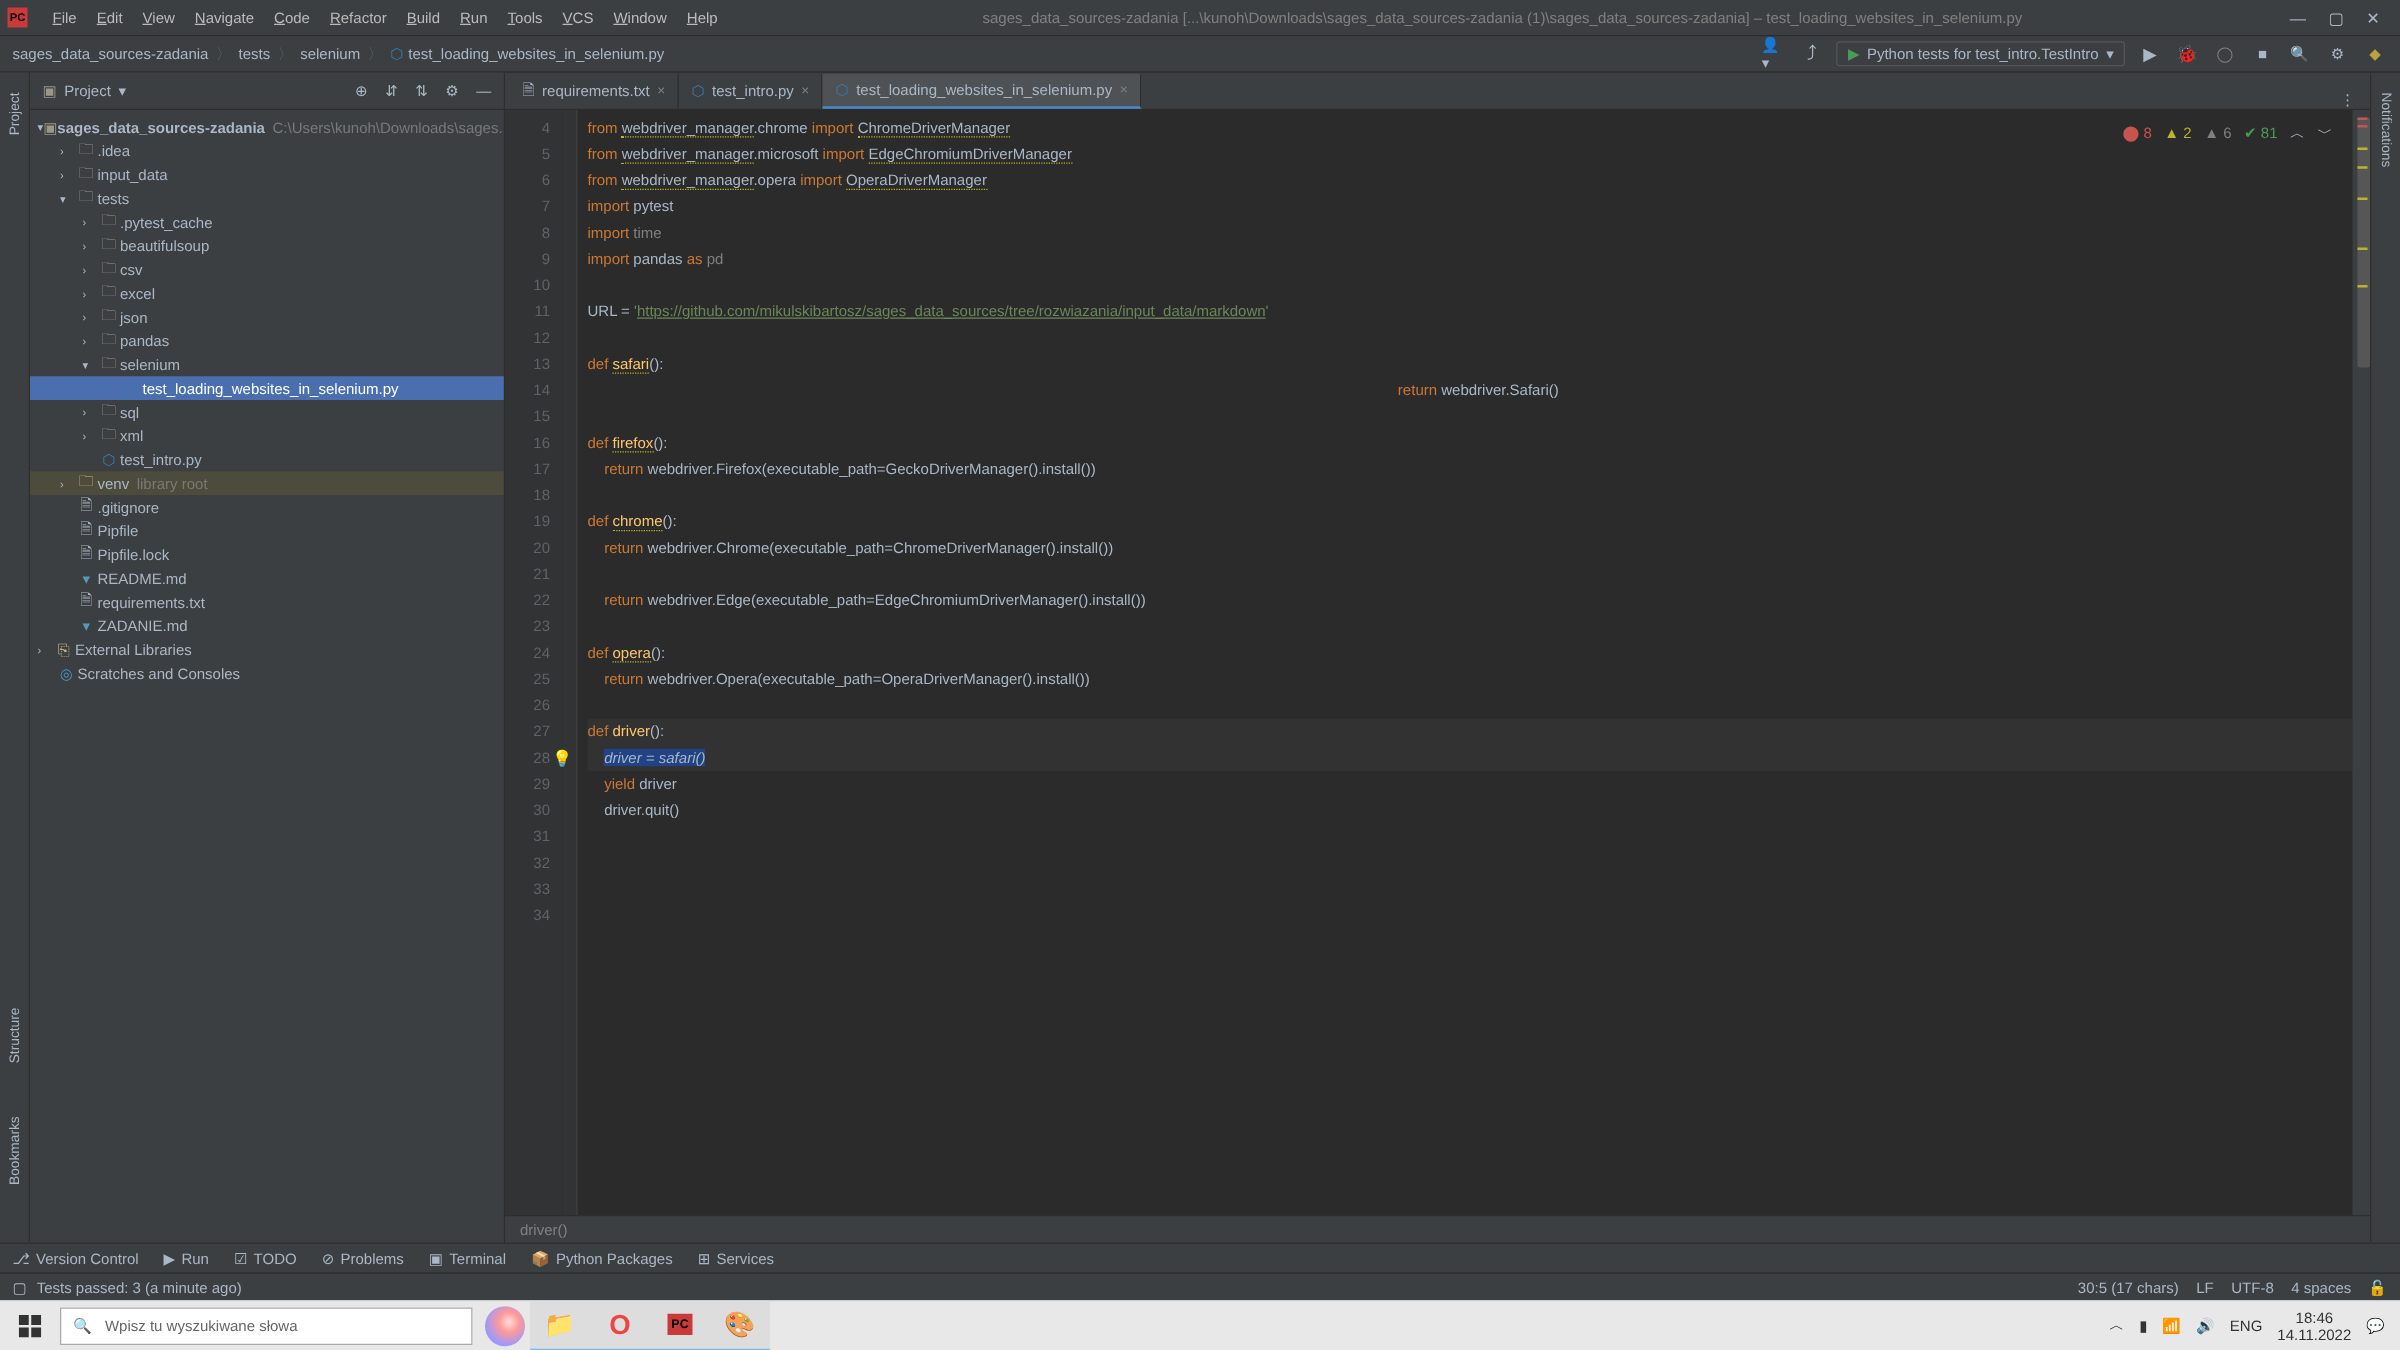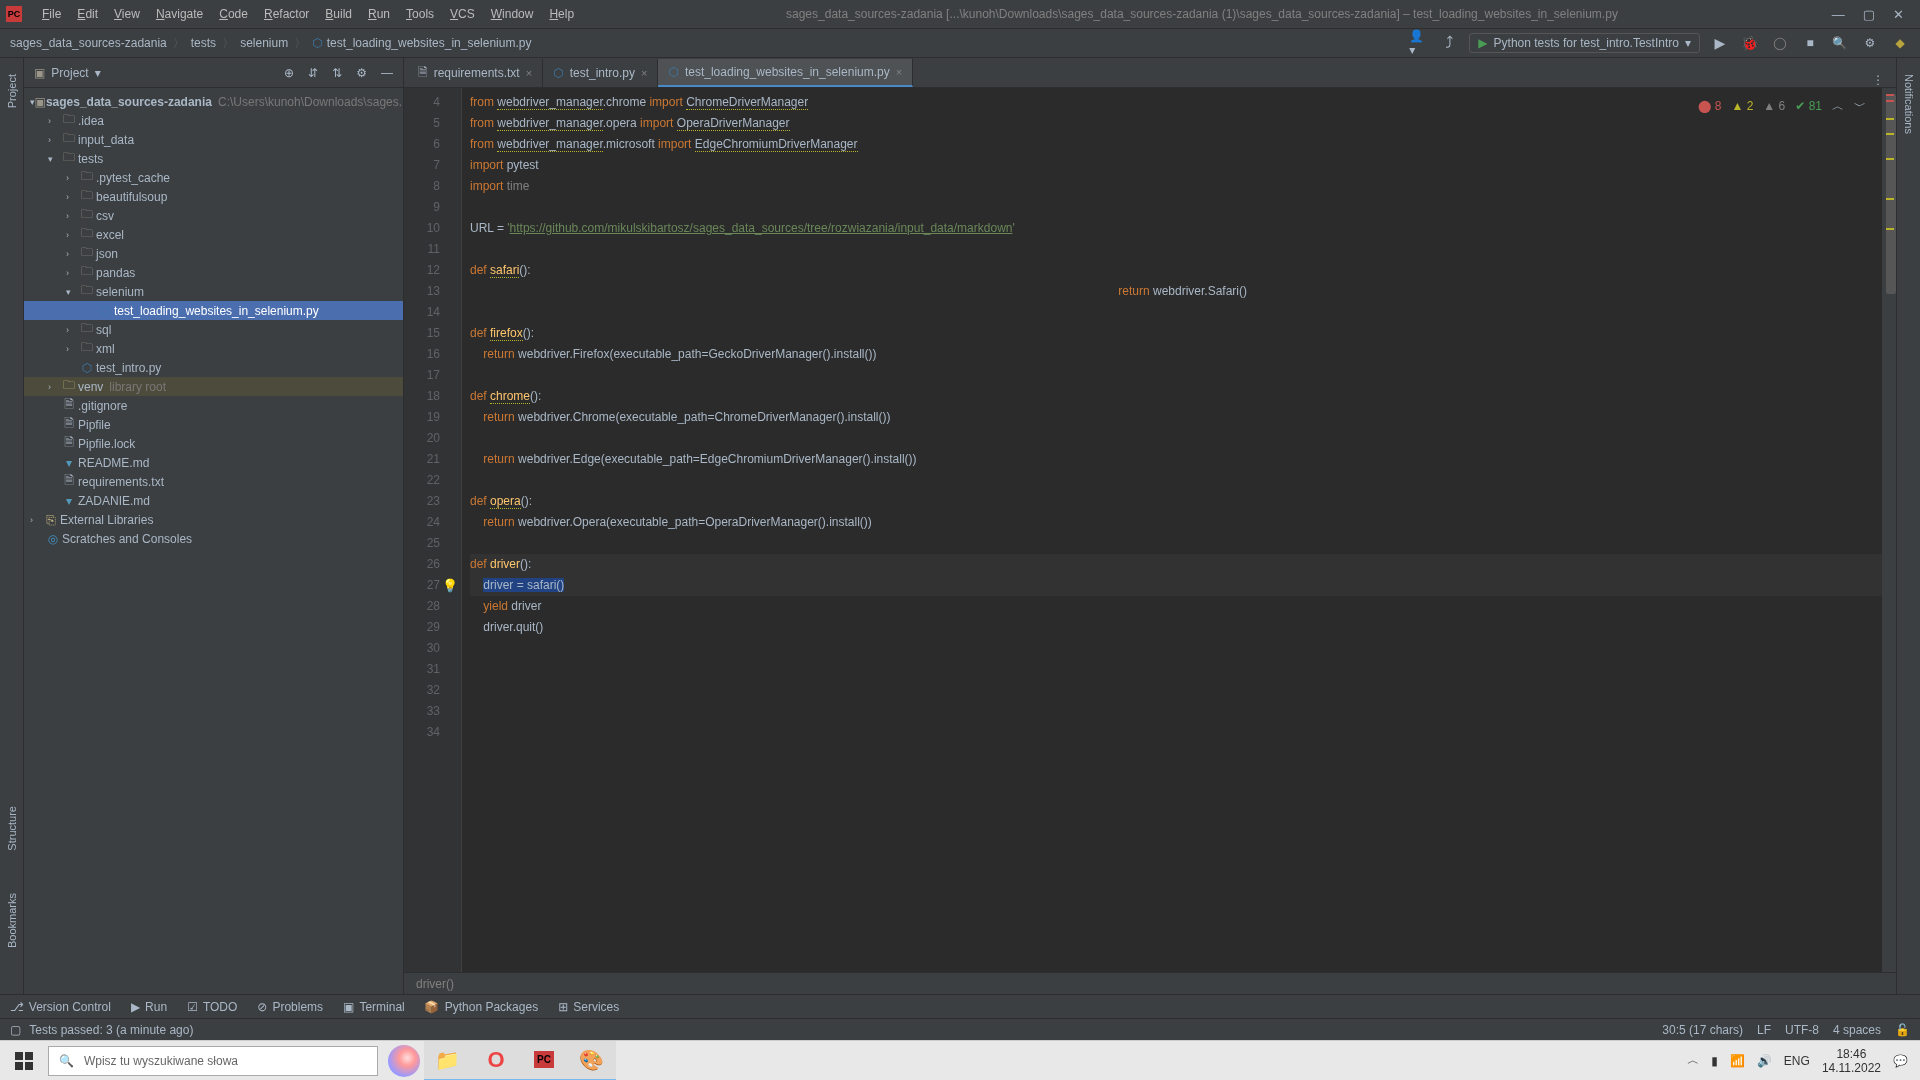--- a/index.html
+++ b/index.html
@@ -71,21 +71,21 @@
 .fold-gutter { width: 12px; background: #313335; border-right: 1px solid #404040; }
 .code { flex: 1; font-family: 'Consolas', monospace; font-size: 13px; line-height: 21px; padding: 4px 0 4px 8px; position: relative; }
 .code .line { height: 21px; white-space: pre; }
 .code .hl-line { background: #323232; }
 .kw { color: #cc7832; }
 .fn { color: #ffc66d; }
 .str { color: #6a8759; }
 .lnk { color: #6a8759; text-decoration: underline; }
 .decor { color: #bbb529; text-decoration: underline; }
 .unused { color: #808080; }
-.selection { background: #214283; }
+.selection { background: #214283; font-style: italic; }
 .warn-underline { border-bottom: 1px dotted #bbb529; }
 .bulb { position: absolute; left: -28px; color: #ffc66d; font-size: 13px; }
 
 .inspections { position: absolute; top: 6px; right: 10px; display: flex; gap: 10px; font-size: 11px; align-items: center; background: #2b2b2b; padding: 2px 6px; }
 .inspections .err { color: #c75450; }
 .inspections .warn { color: #bbb529; }
 .inspections .weak { color: #808080; }
 .inspections .ok { color: #499c54; }
 .inspections .arrow { color: #a9b7c6; cursor: pointer; }
 
@@ -385,24 +385,25 @@
       <div class="code" id="code-host">
         <div class="inspections">
           <span class="err">⬤ <span>8</span></span>
           <span class="warn">▲ <span>2</span></span>
           <span class="weak">▲ <span>6</span></span>
           <span class="ok">✔ <span>81</span></span>
           <span class="arrow">︿</span>
           <span class="arrow">﹀</span>
         </div>
       <div class="line" style="position: relative;"><span class="kw">from</span> <span class="warn-underline">webdriver_manager</span>.chrome <span class="kw">import</span> <span class="warn-underline">ChromeDriverManager</span></div>
+          <div class="line" style="position: relative;"><span class="kw">from</span> <span class="warn-underline">webdriver_manager</span>.microsoft <span class="kw">import</span> <span class="warn-underline">EdgeChromiumDriverManager</span></div>
           <div class="line" style="position: relative;"><span class="kw">from</span> <span class="warn-underline">webdriver_manager</span>.opera <span class="kw">import</span> <span class="warn-underline">OperaDriverManager</span></div>
-          <div class="line" style="position: relative;"><span class="kw">from</span> <span class="warn-underline">webdriver_manager</span>.microsoft <span class="kw">import</span> <span class="warn-underline">EdgeChromiumDriverManager</span></div>
           <div class="line" style="position: relative;"><span class="kw">import</span> pytest</div>
           <div class="line" style="position: relative;"><span class="kw">import</span> <span class="unused">time</span></div>
+          <div class="line" style="position: relative;"><span class="kw">import</span> pandas <span class="kw">as</span> <span class="unused">pd</span></div>
           <div class="line" style="position: relative;"></div>
           <div class="line" style="position: relative;">URL = <span class="str">'<span class="lnk">https://github.com/mikulskibartosz/sages_data_sources/tree/rozwiazania/input_data/markdown</span>'</span></div>
           <div class="line" style="position: relative;"></div>
           <div class="line" style="position: relative;"><span class="kw">def </span><span class="fn warn-underline">safari</span>():</div>
           <div class="line" style="position: relative; text-align: center;">    <span class="kw">return</span> webdriver.Safari()</div>
           <div class="line" style="position: relative;"></div>
           <div class="line" style="position: relative;"><span class="kw">def </span><span class="fn warn-underline">firefox</span>():</div>
           <div class="line" style="position: relative;">    <span class="kw">return</span> webdriver.Firefox(executable_path=GeckoDriverManager().install())</div>
           <div class="line" style="position: relative;"></div>
           <div class="line" style="position: relative;"><span class="kw">def </span><span class="fn warn-underline">chrome</span>():</div>

